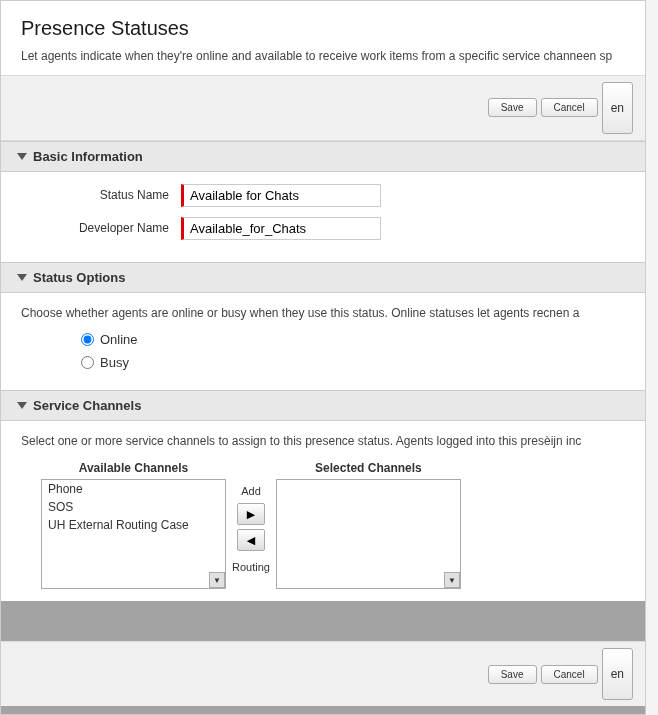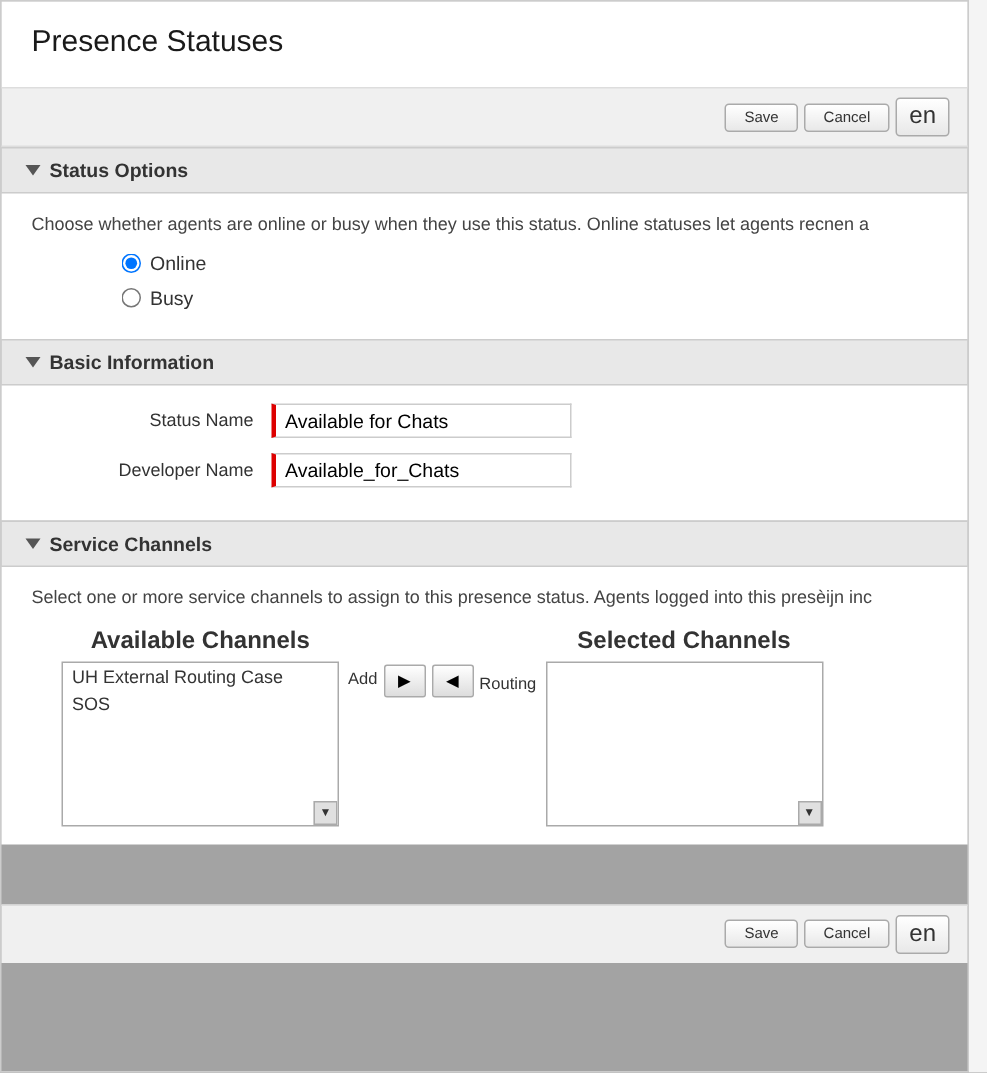--- a/index.html
+++ b/index.html
@@ -48,22 +48,22 @@
     .btn {
       padding: 3px 12px;
       font-size: 10px;
       border: 1px solid #aaa;
       background: linear-gradient(to bottom, #fff, #e8e8e8);
       cursor: pointer;
       border-radius: 3px;
       color: #333;
     }
     .btn-lang {
-      padding: 3px 8px;
-      font-size: 16px;
+      padding: 18px 8px;
+      font-size: 12px;
       border: 1px solid #aaa;
       background: linear-gradient(to bottom, #fff, #e8e8e8);
       cursor: pointer;
       border-radius: 3px;
       color: #333;
     }
     .content {
       padding: 0;
     }
     .section {
@@ -147,21 +147,21 @@
       align-items: flex-start;
       gap: 0;
       margin-left: 20px;
     }
     .channel-box-wrapper {
       display: flex;
       flex-direction: column;
       align-items: center;
     }
     .channel-box-label {
-      font-size: 16px;
+      font-size: 12px;
       font-weight: bold;
       margin-bottom: 4px;
     }
     .channel-listbox {
       width: 185px;
       height: 110px;
       border: 1px solid #aaa;
       background: #fff;
       overflow-y: auto;
       overflow-x: hidden;
@@ -186,21 +186,21 @@
       background: #e0e0e0;
       border: 1px solid #aaa;
       display: flex;
       align-items: center;
       justify-content: center;
       font-size: 8px;
       cursor: pointer;
     }
     .move-buttons {
       display: flex;
-      flex-direction: row;
+      flex-direction: column;
       align-items: center;
       padding: 0 6px;
       margin-top: 24px;
       gap: 4px;
     }
     .move-btn-label {
       font-size: 11px;
       color: #333;
       margin-bottom: 2px;
       text-align: center;
@@ -235,79 +235,81 @@
       margin-top: 40px;
     }
   </style>
 </head>
 <body>
 
 <div class="window">
 
   <div class="page-header">
     <h1 class="page-title">Presence Statuses</h1>
+    <p class="page-description">Let agents indicate when they're online and available to receive work items from a specific service channeen sp</p>
   </div>
 
   <div class="toolbar">
     <button class="btn">Save</button>
     <button class="btn">Cancel</button>
     <button class="btn-lang">en</button>
   </div>
 
   <div class="content">
 
     <div class="section">
       <div class="section-header">
         <span class="section-triangle"></span>
+        <span>Basic Information</span>
+      </div>
+      <div class="section-body">
+        <div class="form-row">
+          <label class="form-label">Status Name</label>
+          <input class="form-input" type="text" value="Available for Chats" style="">
+        </div>
+        <div class="form-row">
+          <label class="form-label">Developer Name</label>
+          <input class="form-input" type="text" value="Available_for_Chats" style="">
+        </div>
+      </div>
+    </div>
+
+    <div class="section">
+      <div class="section-header">
+        <span class="section-triangle"></span>
         <span>Status Options</span>
       </div>
       <div class="section-body">
         <p class="status-options-desc">Choose whether agents are online or busy when they use this status. Online statuses let agents recnen a</p>
         <div class="radio-row">
           <input type="radio" name="status" id="radio-online" checked="" style="">
           <label for="radio-online">Online</label>
         </div>
         <div class="radio-row">
           <input type="radio" name="status" id="radio-busy" style="">
           <label for="radio-busy">Busy</label>
         </div>
       </div>
     </div>
 
     <div class="section">
       <div class="section-header">
         <span class="section-triangle"></span>
-        <span>Basic Information</span>
-      </div>
-      <div class="section-body">
-        <div class="form-row">
-          <label class="form-label">Status Name</label>
-          <input class="form-input" type="text" value="Available for Chats" style="">
-        </div>
-        <div class="form-row">
-          <label class="form-label">Developer Name</label>
-          <input class="form-input" type="text" value="Available_for_Chats" style="">
-        </div>
-      </div>
-    </div>
-
-    <div class="section">
-      <div class="section-header">
-        <span class="section-triangle"></span>
         <span>Service Channels</span>
       </div>
       <div class="section-body">
         <p class="service-channels-desc">Select one or more service channels to assign to this presence status. Agents logged into this presèijn inc</p>
         <div class="channels-container">
 
           <div class="channel-box-wrapper">
             <div class="channel-box-label">Available Channels</div>
             <div class="channel-listbox">
+              <div class="channel-item">Phone</div>
+              <div class="channel-item">SOS</div>
               <div class="channel-item">UH External Routing Case</div>
-              <div class="channel-item">SOS</div>
               <div class="scrollbar-down">▼</div>
             </div>
           </div>
 
           <div class="move-buttons">
             <div class="move-btn-label">Add</div>
             <button class="move-btn">▶</button>
             <button class="move-btn">◀</button>
             <div class="move-btn-remove-label">Routing</div>
           </div>

